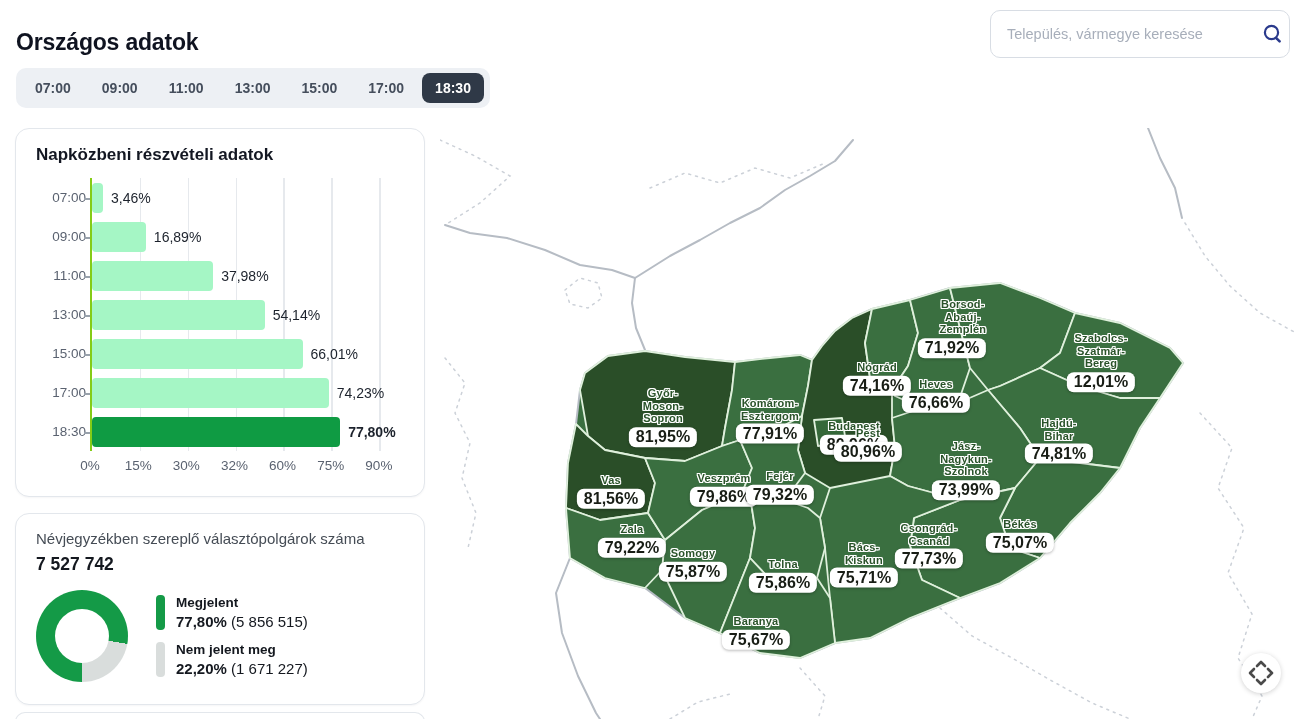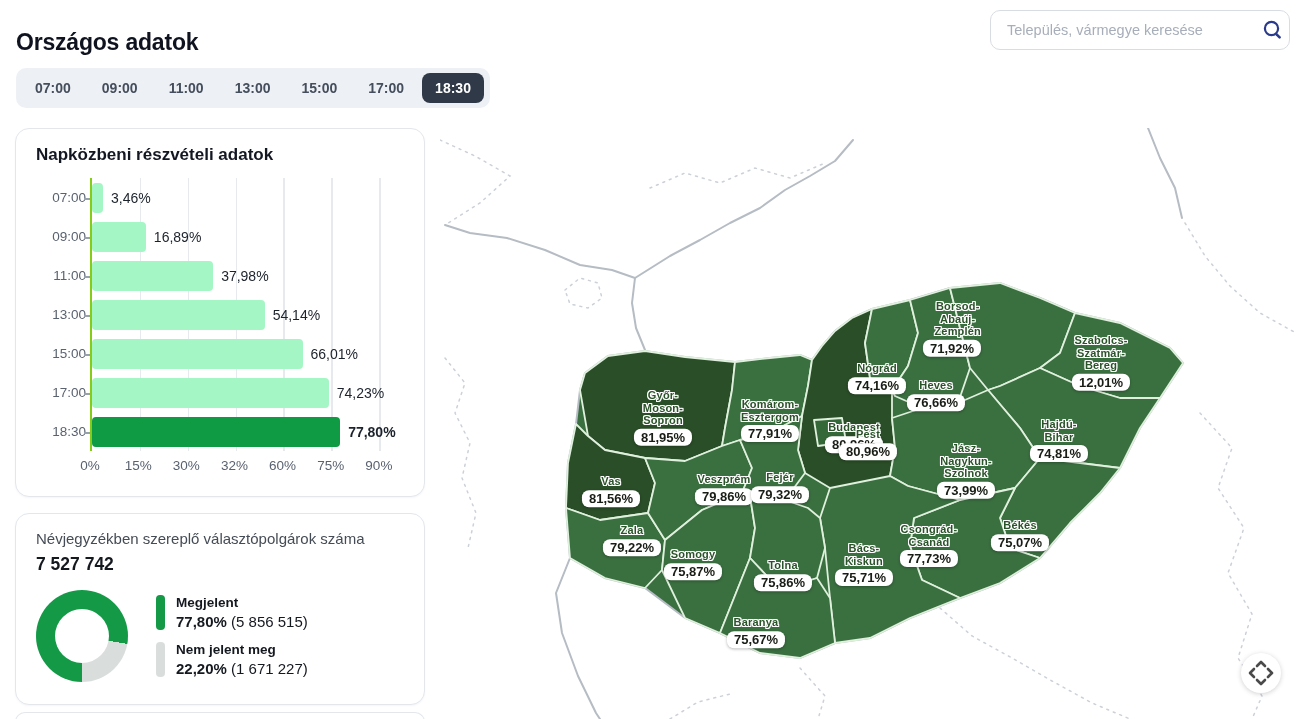--- a/index.html
+++ b/index.html
@@ -1,21 +1,21 @@
 <!DOCTYPE html>
 <html><head>
 <meta charset="utf-8">
 <style>
   html,body{margin:0;padding:0;background:#fff;width:1300px;height:719px;overflow:hidden;
     font-family:"Liberation Sans", sans-serif;color:#14181f;position:relative;}
   .abs{position:absolute;}
   
   #page-title{left:16px;top:14px;font-size:23px;font-weight:800;color:#0f1320;letter-spacing:-.2px;}
   
-  #search-box{left:990px;top:10px;width:300px;height:40px;border:1.5px solid #d8dde4;border-radius:10px;
+  #search-box{left:990px;top:10px;width:300px;height:48px;border:1.5px solid #d8dde4;border-radius:10px;
     background:#fff;display:flex;align-items:center;padding:0 4px 0 14px;box-sizing:border-box;}
   #search-box input{border:none;outline:none;flex:1;font-size:14.5px;color:#333;background:transparent;
     font-family:"Liberation Sans",sans-serif;}
   #search-box input::placeholder{color:#a7aeba;}
   
   #time-tabs{left:16px;top:68px;background:#edf0f4;border-radius:10px;display:flex;gap:5px;padding:5px 6px;}
   .tab{padding:7px 13px;font-size:14px;font-weight:600;color:#454e5c;border-radius:8px;cursor:pointer;white-space:nowrap;}
   .tab.active{background:#2f3947;color:#fff;}
   
   .card{position:absolute;background:#fff;border:1px solid #e3e7ec;border-radius:14px;
@@ -55,21 +55,21 @@
   #map{left:440px;top:128px;width:860px;height:591px;}
   #map svg{position:absolute;left:0;top:0;}
   .c-med{fill:#3a6f40;}
   .c-dark{fill:#2a4e28;}
   .c-bud{fill:#356839;}
   .cpoly{stroke:#dff0dc;stroke-width:1.8;stroke-linejoin:round;cursor:pointer;}
   .county{position:absolute;display:flex;flex-direction:column;align-items:center;
     transform:translate(-50%,-50%);z-index:3;cursor:pointer;}
   .cname{font-size:11px;font-weight:bold;color:#2a532a;line-height:12.5px;text-align:center;letter-spacing:.2px;
     text-shadow:1px 0 0 #fff,-1px 0 0 #fff,0 1px 0 #fff,0 -1px 0 #fff,1px 1px 0 #fff,-1px -1px 0 #fff,1px -1px 0 #fff,-1px 1px 0 #fff;}
-  .cbadge{margin-top:2px;background:#fff;border-radius:7px;padding:1px 7px;font-size:13px;font-weight:bold;
+  .cbadge{margin-top:2px;background:#fff;border-radius:7px;padding:1px 7px;font-size:16px;font-weight:bold;
     color:#181d15;box-shadow:0 1px 3px rgba(0,0,0,.28);white-space:nowrap;}
   #fullscreen-btn{left:801px;top:525px;width:40px;height:40px;border-radius:50%;background:#fff;
     box-shadow:0 1px 5px rgba(0,0,0,.18);cursor:pointer;z-index:4;display:flex;align-items:center;justify-content:center;}
 </style>
 </head>
 <body>
 
 <h1 class="abs" id="page-title">Országos adatok</h1>
 
 <div class="abs" id="search-box">

